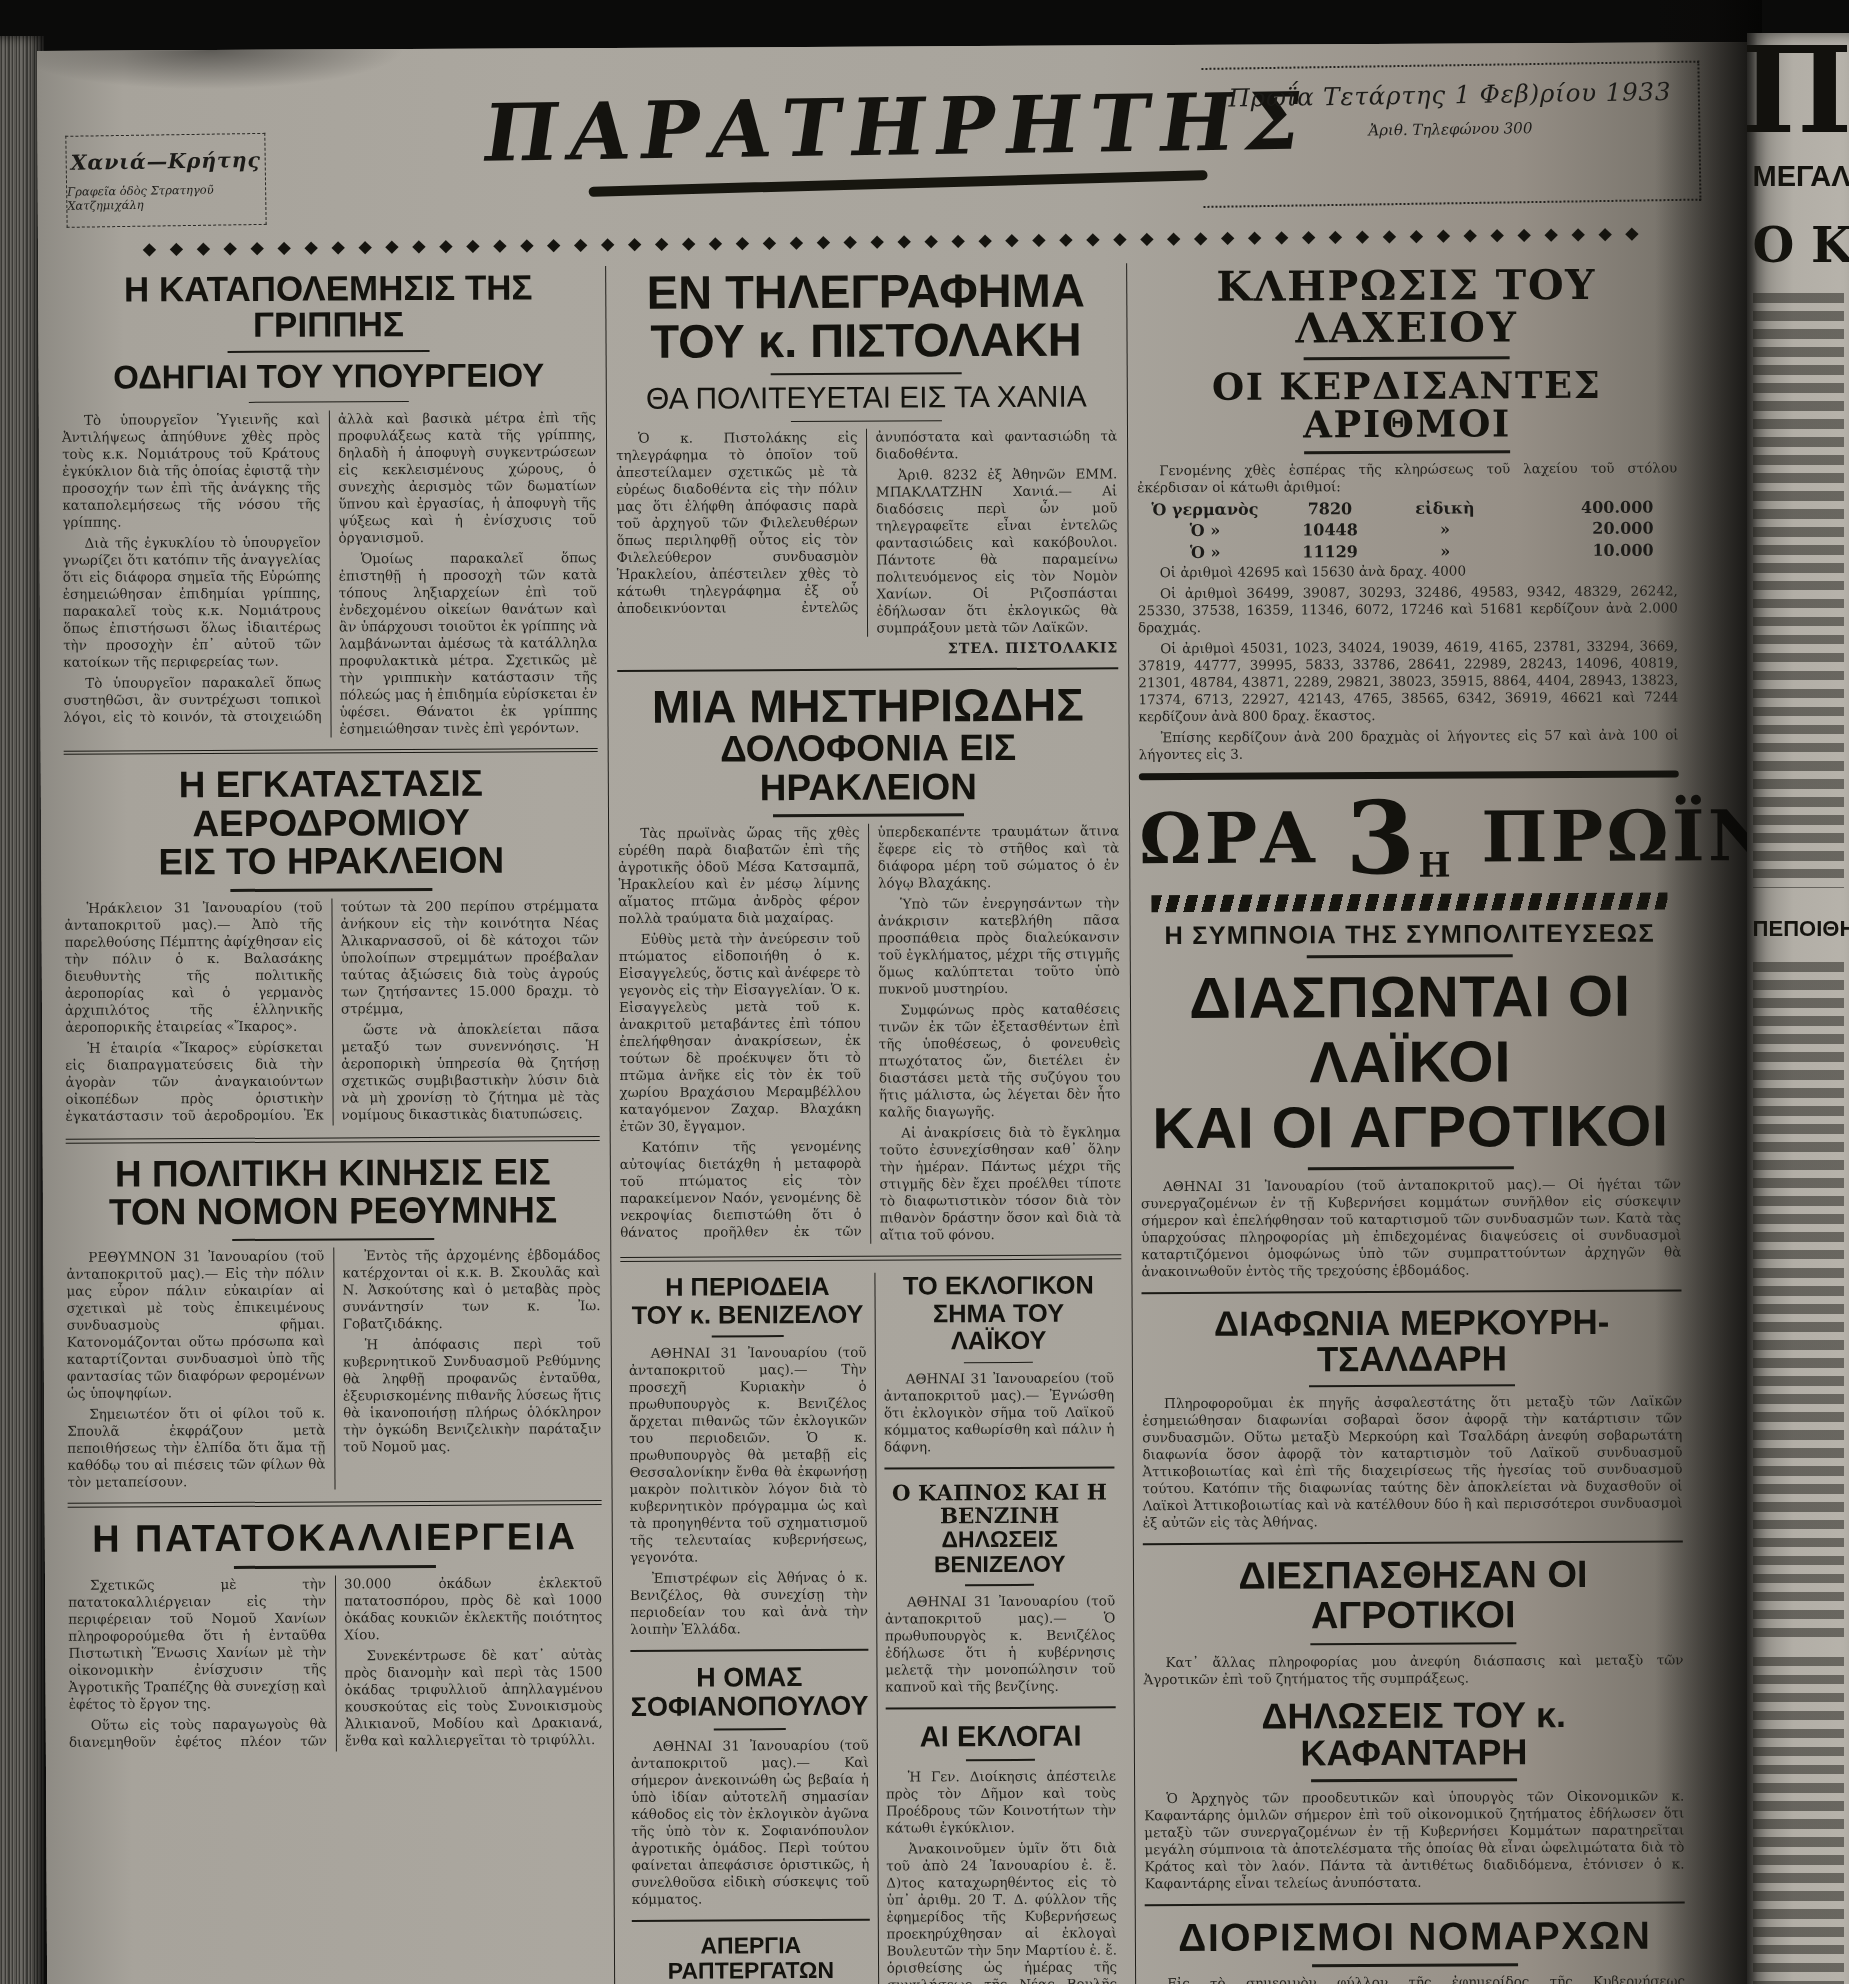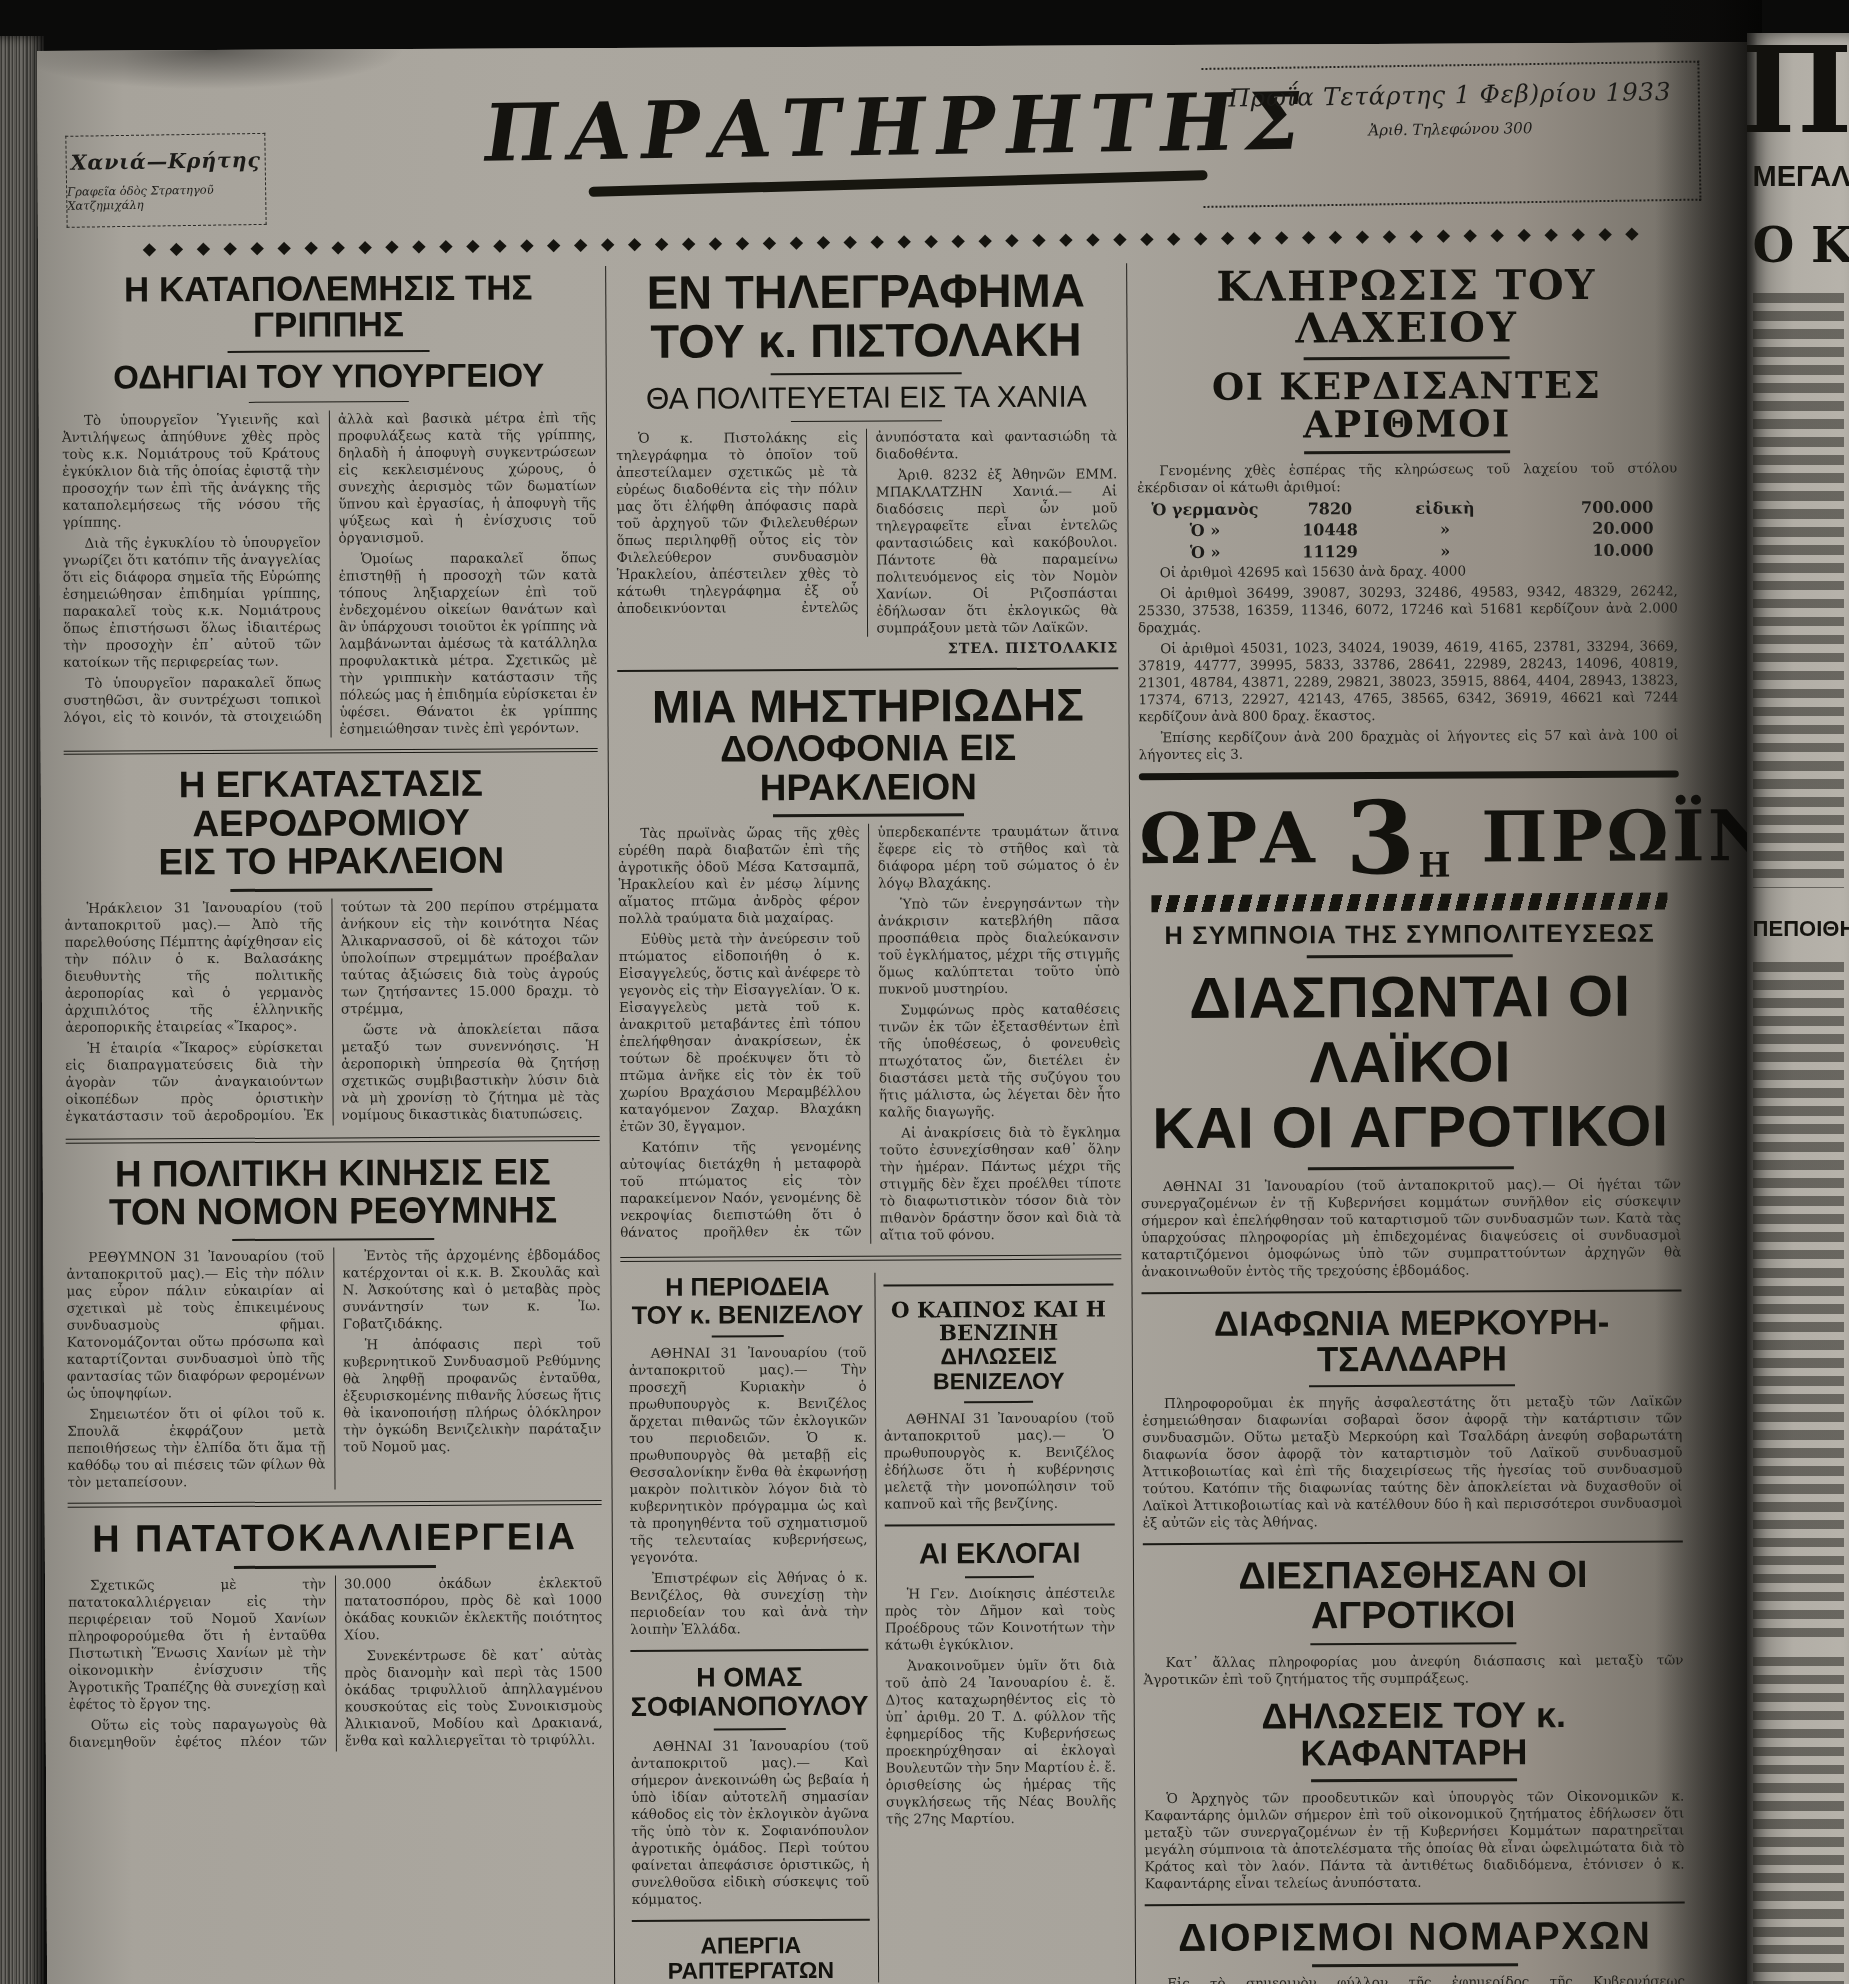--- a/index.html
+++ b/index.html
@@ -215,20 +215,28 @@
               </article>
               <div class="sep"></div>
               <article>
                 <h4 class="shl" style="font-size:23px">ΑΠΕΡΓΙΑ ΡΑΠΤΕΡΓΑΤΩΝ</h4>
 
               </article>
 
             </div>
 
             <div class="subcol">
+              <article>
+                <h4 class="shl">ΤΟ ΕΚΛΟΓΙΚΟΝ</h4>
+                <h4 class="shl">ΣΗΜΑ ΤΟΥ ΛΑΪΚΟΥ</h4>
+                <div class="rule-s thin"></div>
+                <div class="body">
+                    <p>ΑΘΗΝΑΙ 31 Ἰανουαρείου (τοῦ ἀνταποκριτοῦ μας).— Ἐγνώσθη ὅτι ἐκλογικὸν σῆμα τοῦ Λαϊκοῦ κόμματος καθωρίσθη καὶ πάλιν ἡ δάφνη.</p>
+                  </div>
+              </article>
               <div class="sep"></div>
               <article>
                 <h4 class="shl serif" style="font-size:21.4px">Ο ΚΑΠΝΟΣ ΚΑΙ Η ΒΕΝΖΙΝΗ</h4>
                 <h4 class="shl" style="font-size:23px;font-weight:bold">ΔΗΛΩΣΕΙΣ ΒΕΝΙΖΕΛΟΥ</h4>
                 <div class="rule-s thin"></div>
                 <div class="body">
                     <p>ΑΘΗΝΑΙ 31 Ἰανουαρίου (τοῦ ἀνταποκριτοῦ μας).— Ὁ πρωθυπουργὸς κ. Βενιζέλος ἐδήλωσε ὅτι ἡ κυβέρνησις μελετᾷ τὴν μονοπώλησιν τοῦ καπνοῦ καὶ τῆς βενζίνης.</p>
                   </div>
               </article>
               <div class="sep"></div>
@@ -254,21 +262,21 @@
             <div class="rule-s"></div>
             <div class="body">
                 <p>Γενομένης χθὲς ἑσπέρας τῆς κληρώσεως τοῦ λαχείου τοῦ στόλου ἐκέρδισαν οἱ κάτωθι ἀριθμοί:</p>
               </div>
             <div>
 
             <div class="prow">
                   <span class="pa">Ὁ γερμανὸς</span>
                   <span class="pb">7820</span>
                   <span class="pc">εἰδικὴ</span>
-                  <span class="pd">700.000</span>
+                  <span class="pd">400.000</span>
                 </div>
                 <div class="prow">
                   <span class="pa">Ὁ »</span>
                   <span class="pb">10448</span>
                   <span class="pc">»</span>
                   <span class="pd">20.000</span>
                 </div>
                 <div class="prow">
                   <span class="pa">Ὁ »</span>
                   <span class="pb">11129</span>

